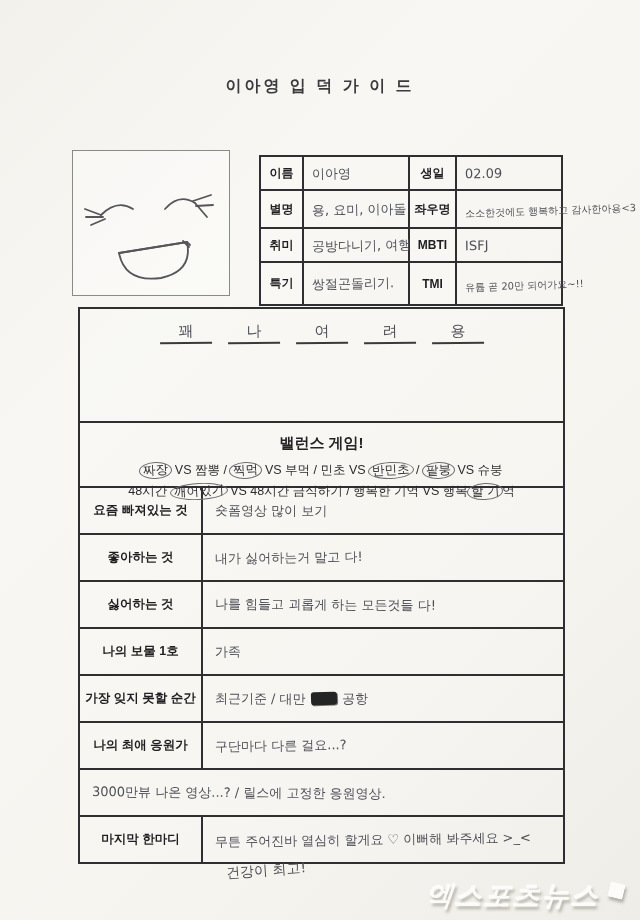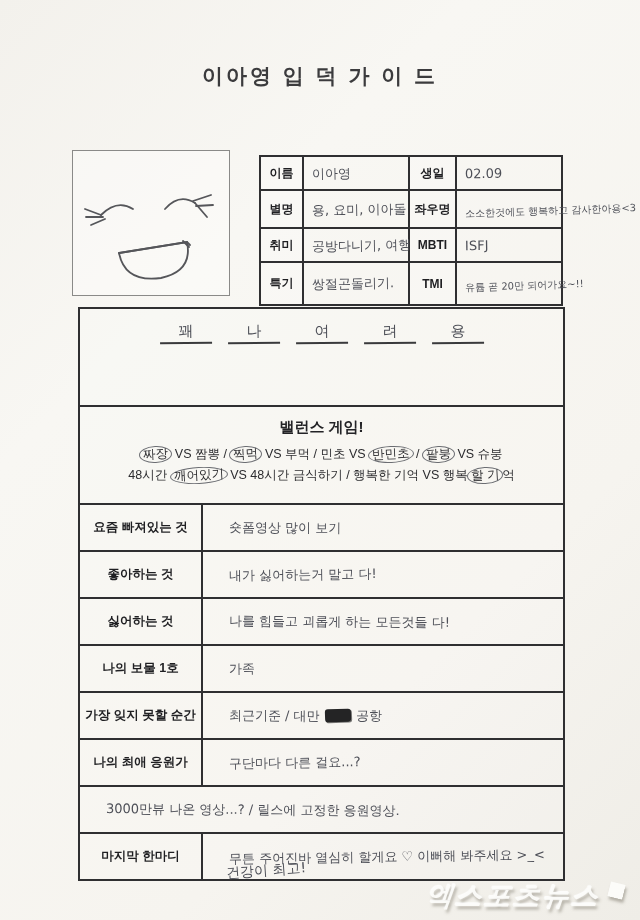--- a/index.html
+++ b/index.html
@@ -6,22 +6,22 @@
   body {
     width:640px; height:920px;
     font-family:"Liberation Sans", sans-serif;
     background:#e9e7e2;
   }
   .paper {
     position:relative; width:640px; height:920px; overflow:hidden;
     background:linear-gradient(135deg,#f3f1ec 0%, #f8f7f3 30%, #f6f4ef 70%, #efede7 100%);
   }
   .page-title {
-    position:absolute; top:62px; left:0; width:100%;
-    text-align:center; font-size:21px; font-weight:bold; color:#3b3b3d;
+    position:absolute; top:76px; left:0; width:100%;
+    text-align:center; font-size:16px; font-weight:bold; color:#3b3b3d;
     letter-spacing:3px;
   }
   
   .face-box {
     position:absolute; left:72px; top:150px; width:158px; height:146px;
     border:1.5px solid #8a8a88; background:rgba(255,255,255,0.35);
   }
   
   table.ptable {
     position:absolute; left:259px; top:155px;
@@ -38,40 +38,40 @@
   .pvalue .hw { display:inline-block; font-size:13px; transform:rotate(-1deg); white-space:nowrap; }
   .pvalue .hw.small { font-size:10px; transform:rotate(-2deg); }
   .pr0 { height:34px; } .pr1 { height:38px; } .pr2 { height:34px; } .pr3 { height:43px; }
 
   
   .mtable {
     position:absolute; left:78px; top:307px; width:487px;
     border:2px solid #2f2f31; background:rgba(255,255,255,0.12);
   }
   .sec-five { height:83px; }
-  .sec-balance { height:98px; border-top:2px solid #2f2f31; }
+  .sec-balance { height:65px; border-top:2px solid #2f2f31;margin-top:16px; }
   .sec-heading { text-align:center; font-size:15px; font-weight:bold; color:#232326; padding-top:11px; }
   .letters-row { display:flex; justify-content:center; gap:16px; margin-top:13px; }
   .letter-slot {
     width:52px; text-align:center; border-bottom:2px solid #3a3a3c;
     font-size:15px; padding-bottom:1px; transform:rotate(-0.5deg);
   }
   .balance-lines { margin-top:7px; text-align:center; font-size:12.5px; line-height:21px; color:#2c2c2f; }
   .circled {
     display:inline-block; border:1.6px solid #6b6d72; border-radius:50%;
     padding:0 3px; margin:0 -1px; transform:rotate(-3deg); line-height:15px;
   }
   .qrow { display:flex; border-top:2px solid #2f2f31; height:47px; }
   .qlabel {
     width:123px; border-right:2px solid #2f2f31; flex:none;
     display:flex; align-items:center; justify-content:center;
     font-weight:bold; font-size:12.5px; color:#1f1f22; text-align:center;
   }
   .qanswer {
-    flex:1; display:flex; align-items:center; padding-left:26px;
+    flex:1; display:flex; align-items:center; padding-left:12px;
     font-size:13px; overflow:visible; white-space:nowrap;
   }
   .qanswer .hw { transform:rotate(-0.8deg); }
   .qrow:nth-child(odd) .qanswer .hw { transform:rotate(0.4deg); }
   .scribble {
     display:inline-block; width:26px; height:13px; background:#242425;
     border-radius:3px; margin:0 5px; transform:rotate(-2deg);
     box-shadow:1px 1px 0 rgba(36,36,37,0.6);
   }
   .health-note {

